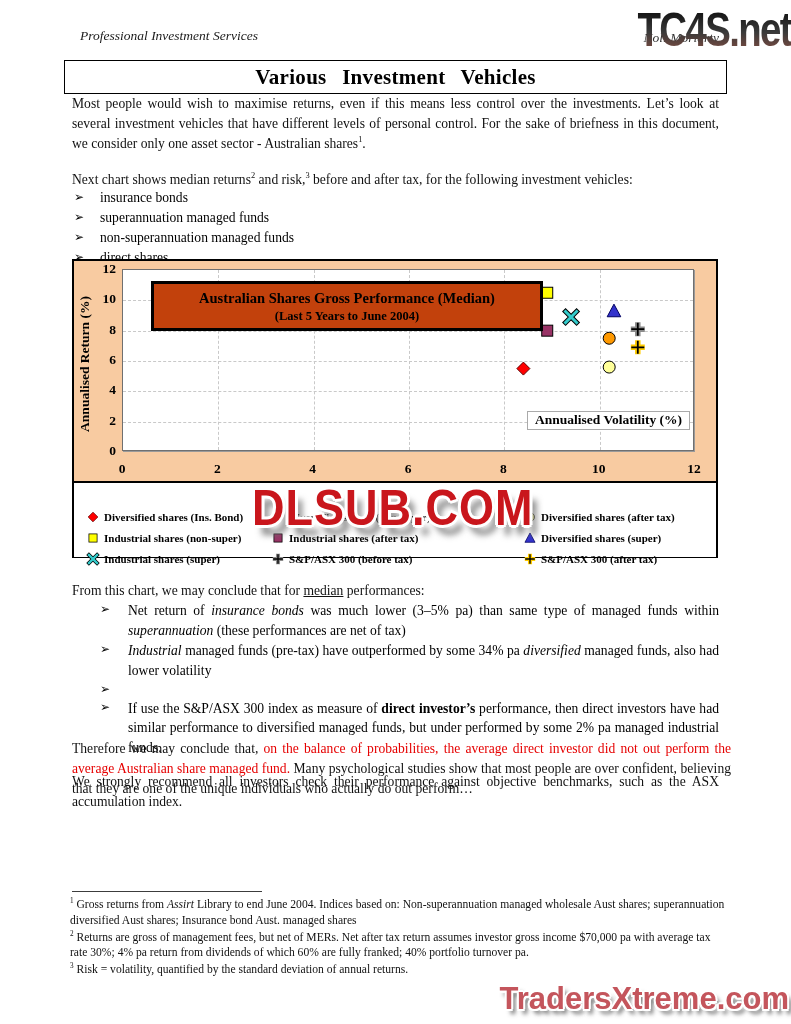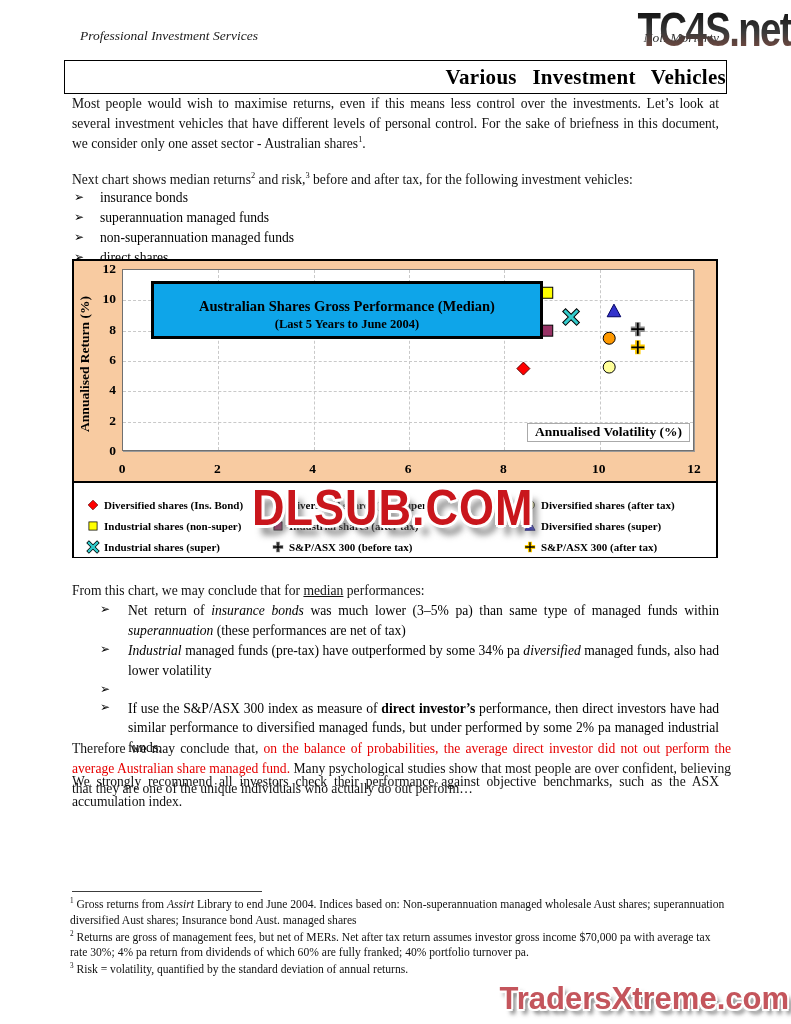--- a/index.html
+++ b/index.html
@@ -11,21 +11,21 @@
   .hdr-right { position:absolute; top:30px; right:72px; font-style:italic; font-size:13.5px; color:#333; z-index:1; }
   .logo-top {
     position:absolute; top:2px; right:0px; z-index:2;
     font-family:"Liberation Sans", sans-serif; font-weight:bold; font-size:48px; letter-spacing:-2px;
     transform:scaleX(0.80); transform-origin:right top;
     background-image:linear-gradient(to bottom,#141414 18%,#3a3a3a 55%,#6e4840 82%,#8a564c 100%);
     -webkit-background-clip:text; background-clip:text; color:transparent;
   }
 
   .title-box { position:absolute; top:60px; left:64px; right:64px; height:34px; border:1.5px solid #000;
-    display:flex; align-items:center; justify-content:flex-end; }
+    display:flex; align-items:center; justify-content:center; }
   .title-box h1 { font-size:21px; font-weight:bold; word-spacing:10px; letter-spacing:.3px; color:#000; }
 
   .body-text { font-size:13.6px; line-height:1.47; text-align:justify; color:#111; }
   .p1 { position:absolute; top:94px; left:72px; right:72px; }
   .p2 { position:absolute; top:170px; left:72px; right:72px; text-align:left; }
   .vehicle-list { position:absolute; top:190px; left:74px; right:72px; }
   .v-item { display:flex; font-size:13.6px; line-height:1.18; margin-bottom:4px; }
   .b-marker { width:26px; flex:0 0 26px; font-size:12px; }
   sup { font-size:.62em; vertical-align:super; line-height:0; }
   .red { color:var(--red-text,#e60000); }
@@ -33,27 +33,27 @@
   
   .chart-outer { position:absolute; top:259px; left:72px; width:646px; height:299px; border:2.5px solid #000; background:#fff; }
   .chart-plotwrap { position:relative; width:100%; height:222px; background:var(--chart-bg,#f8cba1); border-bottom:2.5px solid #000; }
   .y-title { position:absolute; left:-2px; top:14px; height:178px; width:26px; display:flex; align-items:center; justify-content:center; }
   .y-title span { transform:rotate(-90deg); white-space:nowrap; font-weight:bold; font-size:13.5px; }
   .plot-area { position:absolute; left:48px; top:8px; width:572px; height:182px; background:#fff; border:1px solid #707070; box-shadow:1px 1px 0 #9a9a9a; }
   .gridline-v { position:absolute; top:0; bottom:0; width:0; border-left:1px dashed #c9c9c9; }
   .gridline-h { position:absolute; left:0; right:0; height:0; border-top:1px dashed #c9c9c9; }
   .ytick { position:absolute; font-weight:bold; font-size:13.5px; text-align:right; width:30px; transform:translateY(-50%); }
   .xtick { position:absolute; font-weight:bold; font-size:13.5px; transform:translateX(-50%); }
-  .chart-titlebox { position:absolute; left:28px; top:11px; width:392px; background:#0ea5e9; border:3px solid #000; text-align:center; padding:14px 2px 4px; z-index:3; }
+  .chart-titlebox { position:absolute; left:28px; top:11px; width:392px; background:#c2410c; border:3px solid #000; text-align:center; padding:6px 2px 4px; z-index:3; }
   .chart-titlebox .t1 { font-weight:bold; font-size:14.5px; }
   .chart-titlebox .t2 { font-weight:bold; font-size:12.5px; margin-top:2px; }
-  .x-label-box { position:absolute; right:3px; bottom:8px; background:#fff; border:1px solid #aaa; padding:0 7px 1px; font-weight:bold; font-size:13.5px; z-index:3; }
+  .x-label-box { position:absolute; right:3px; bottom:20px; background:#fff; border:1px solid #aaa; padding:0 7px 1px; font-weight:bold; font-size:13.5px; z-index:3; }
   .marker-layer { position:absolute; inset:0; overflow:visible; z-index:2; }
   .chart-legend { position:relative; width:100%; height:74px; background:#fff; display:grid;
-    grid-template-columns:185px 252px 1fr; padding:13px 4px 4px 12px; row-gap:3px; align-content:space-between; }
+    grid-template-columns:185px 252px 1fr; padding:25px 4px 4px 12px; row-gap:3px; align-content:space-between; }
   .leg-item { display:flex; align-items:center; height:18px; }
   .leg-item svg { flex:0 0 14px; margin-right:4px; }
   .leg-item span { font-weight:bold; font-size:11px; white-space:nowrap; }
 
   .from-chart { position:absolute; top:581px; left:72px; right:72px; text-align:left; }
   .concl-list { position:absolute; top:601px; left:100px; right:72px; }
   .c-item { display:flex; font-size:13.6px; line-height:1.47; text-align:justify; }
   .c-item .b-marker { width:28px; flex:0 0 28px; }
 
   .therefore { position:absolute; top:739px; left:72px; right:60px; }

